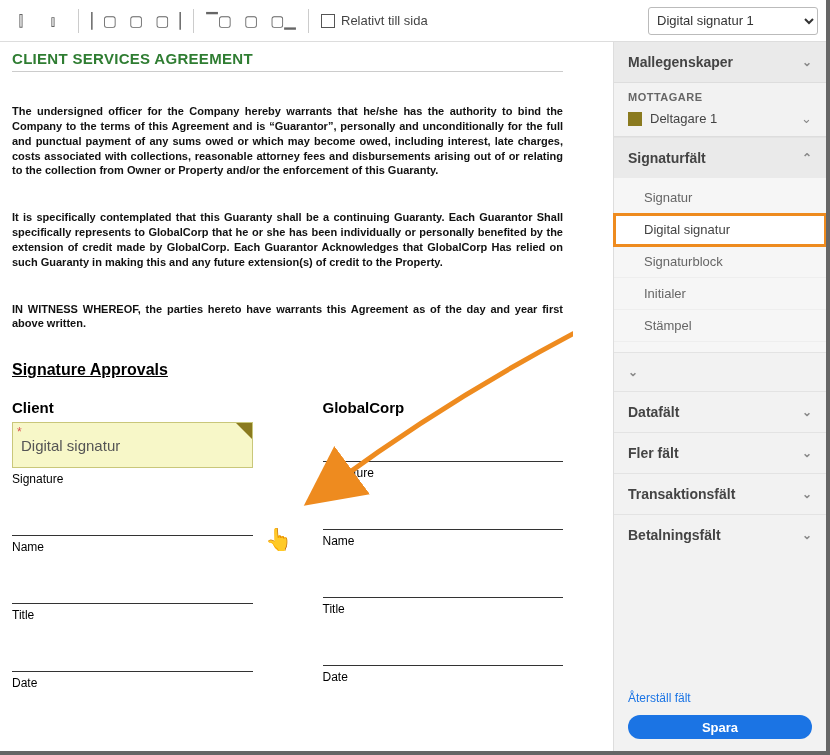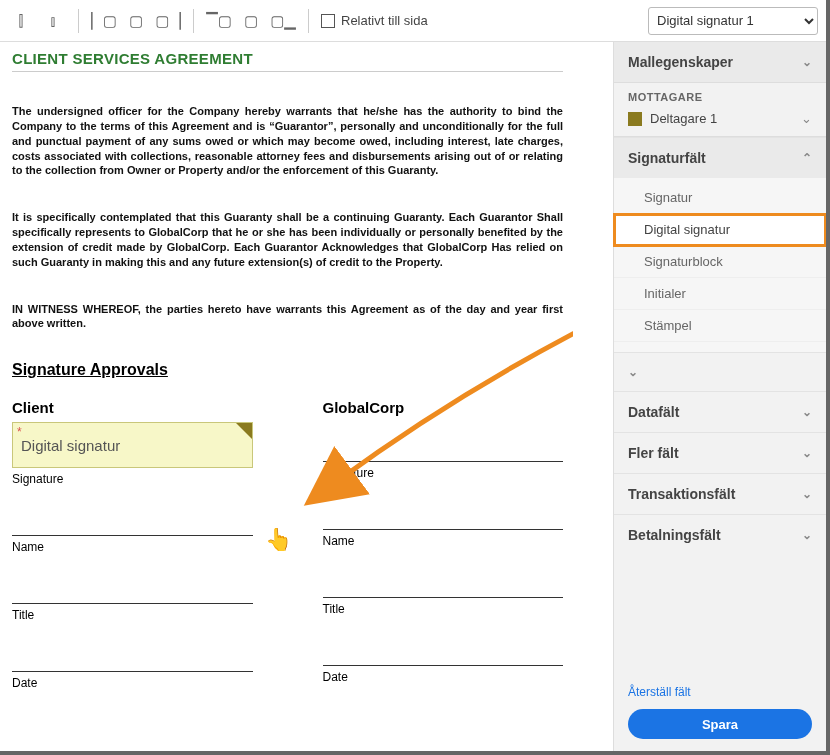--- a/index.html
+++ b/index.html
@@ -65,21 +65,21 @@
     font-size:13px; color:#666; cursor:grab; border-bottom:1px solid #eee;
   }
   .side .item.highlight {
     outline:3px solid #ee8b1f; outline-offset:-2px; background:#fff;
     color:#444; font-weight:500;
   }
   .side .chev-icon { color:#888; font-size:12px; }
   .side .footer { margin-top:auto; padding:10px 14px 12px; }
   .side .reset { font-size:12px; color:#1b74e4; cursor:pointer; }
   .side .save-btn {
-    margin-top:10px; width:100%; height:30px; background:#1b74e4; color:#fff;
+    margin-top:10px; width:100%; height:24px; background:#1b74e4; color:#fff;
     border:none; border-radius:15px; font-size:13px; font-weight:600; cursor:pointer;
   }
 
   
   .arrow-svg { position:absolute; top:244px; left:300px; width:360px; height:220px; pointer-events:none; }
   .cursor { position:absolute; top:485px; left:265px; font-size:22px; pointer-events:none; }
 </style>
 </head>
 <body>
 

